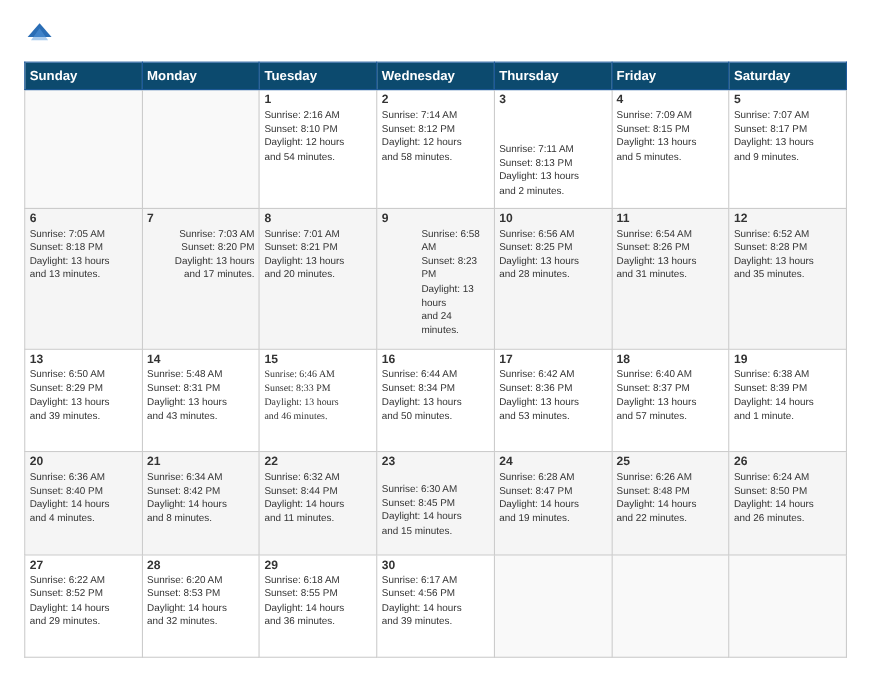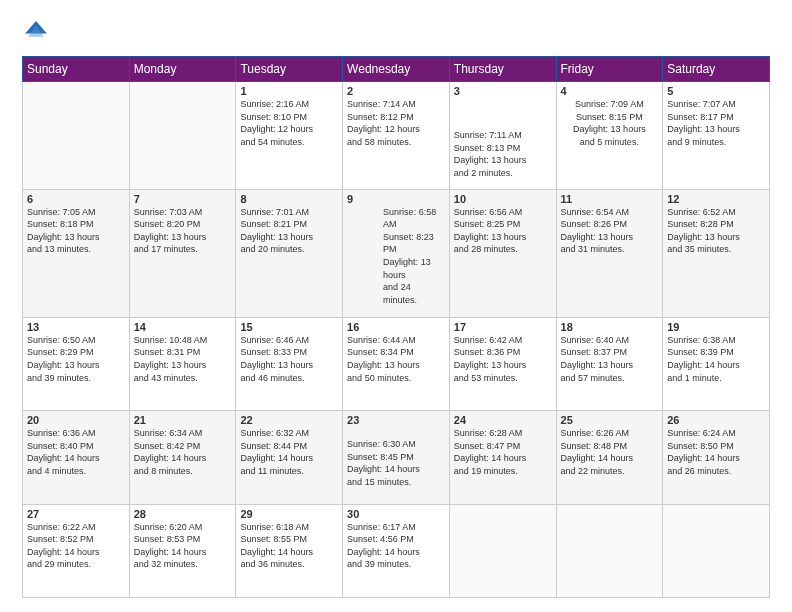--- a/index.html
+++ b/index.html
@@ -60,24 +60,24 @@
       font-size: 14px;
       color: #555;
     }
     .calendar {
       flex: 1;
       border-collapse: collapse;
       width: 100%;
       table-layout: fixed;
     }
     .calendar thead tr th {
-      background: #701a75;
+      background: #0c4a6e;
       color: #fff;
       font-size: 12px;
-      font-weight: normal;
+      font-weight: bold;
       padding: 5px 4px;
       text-align: left;
       border: 1px solid #1e5a9a;
     }
     .calendar tbody tr td {
       border: 1px solid #ccc;
       vertical-align: top;
       padding: 3px 4px;
       font-size: 9.5px;
       color: #333;
@@ -158,21 +158,21 @@
           </td>
           <td>
             <span class="day-num">3</span>
             <div class="day-info" style="white-space: pre-line; margin-top: 32px;">Sunrise: 7:11 AM
 Sunset: 8:13 PM
 Daylight: 13 hours
 and 2 minutes.</div>
           </td>
           <td>
             <span class="day-num">4</span>
-            <div class="day-info" style="white-space: pre-line; text-align: center;">Sunrise: 7:09 AM
+            <div class="day-info" style="white-space: pre-line;">Sunrise: 7:09 AM
 Sunset: 8:15 PM
 Daylight: 13 hours
 and 5 minutes.</div>
           </td>
           <td>
             <span class="day-num">5</span>
             <div class="day-info" style="white-space: pre-line;">Sunrise: 7:07 AM
 Sunset: 8:17 PM
 Daylight: 13 hours
 and 9 minutes.</div>
@@ -181,21 +181,21 @@
         <tr>
           <td>
             <span class="day-num">6</span>
             <div class="day-info" style="white-space: pre-line;">Sunrise: 7:05 AM
 Sunset: 8:18 PM
 Daylight: 13 hours
 and 13 minutes.</div>
           </td>
           <td>
             <span class="day-num">7</span>
-            <div class="day-info" style="white-space: pre-line;">Sunrise: 7:03 AM
+            <div class="day-info" style="white-space: pre-line; text-align: right;">Sunrise: 7:03 AM
 Sunset: 8:20 PM
 Daylight: 13 hours
 and 17 minutes.</div>
           </td>
           <td>
             <span class="day-num">8</span>
             <div class="day-info" style="white-space: pre-line;">Sunrise: 7:01 AM
 Sunset: 8:21 PM
 Daylight: 13 hours
 and 20 minutes.</div>
@@ -232,28 +232,28 @@
         <tr>
           <td>
             <span class="day-num">13</span>
             <div class="day-info" style="white-space: pre-line;">Sunrise: 6:50 AM
 Sunset: 8:29 PM
 Daylight: 13 hours
 and 39 minutes.</div>
           </td>
           <td>
             <span class="day-num">14</span>
-            <div class="day-info" style="white-space: pre-line;">Sunrise: 10:48 AM
+            <div class="day-info" style="white-space: pre-line;">Sunrise: 5:48 AM
 Sunset: 8:31 PM
 Daylight: 13 hours
 and 43 minutes.</div>
           </td>
           <td>
             <span class="day-num">15</span>
-            <div class="day-info" style="white-space: pre-line;">Sunrise: 6:46 AM
+            <div class="day-info" style="white-space: pre-line; font-family: Liberation Serif, serif;">Sunrise: 6:46 AM
 Sunset: 8:33 PM
 Daylight: 13 hours
 and 46 minutes.</div>
           </td>
           <td>
             <span class="day-num">16</span>
             <div class="day-info" style="white-space: pre-line;">Sunrise: 6:44 AM
 Sunset: 8:34 PM
 Daylight: 13 hours
 and 50 minutes.</div>

